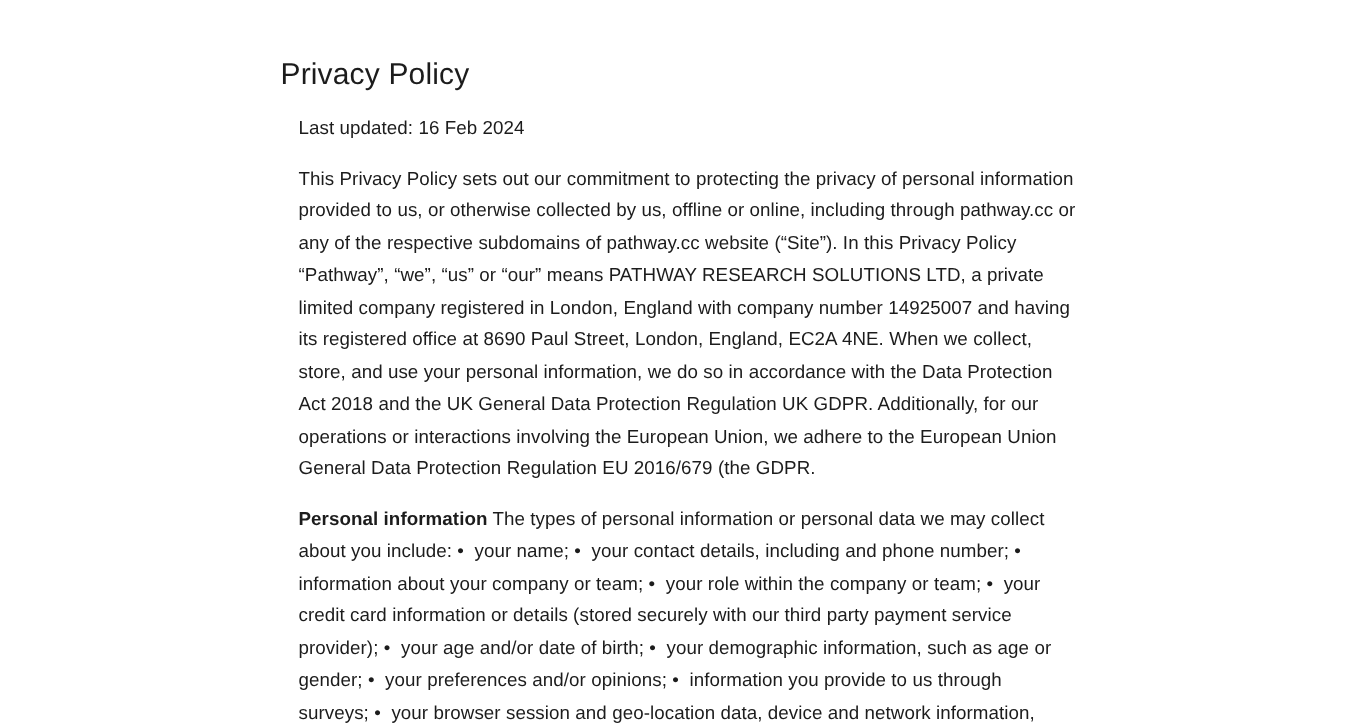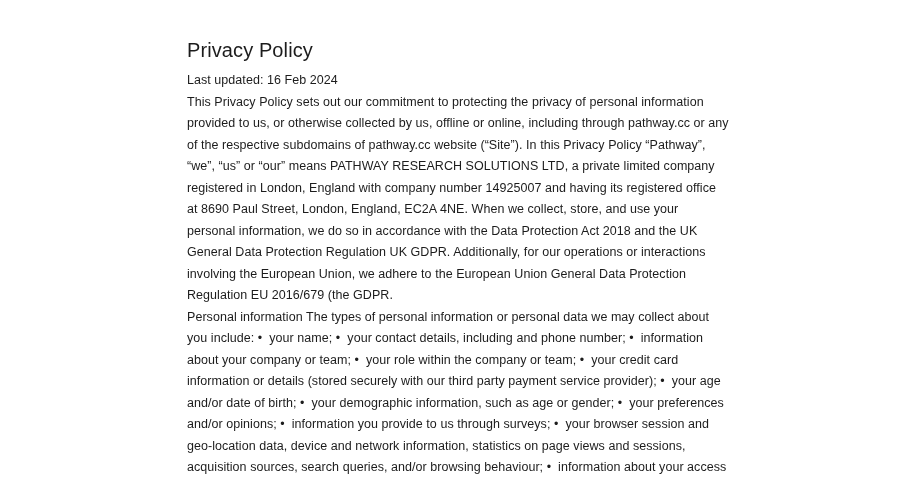--- a/index.html
+++ b/index.html
@@ -25,26 +25,26 @@
     font-size: 20px;
     line-height: 26px;
     font-weight: 400;
     margin: 0 0 7px 0;
     letter-spacing: 0.1px;
   }
   .doc-meta,
   .doc-paragraph {
     font-size: 12.5px;
     line-height: 21.5px;
-    margin: 0;
+    margin: 12px;
     white-space: pre-wrap;
     letter-spacing: 0.05px;
   }
   .doc-paragraph strong {
-    font-weight: 400;
+    font-weight: 700;
   }
 </style>
 </head>
 <body>
 
 <div class="doc-content">
   <h1 class="doc-title">Privacy Policy</h1>
 
   <p class="doc-meta">Last updated: 16 Feb 2024</p>
 

